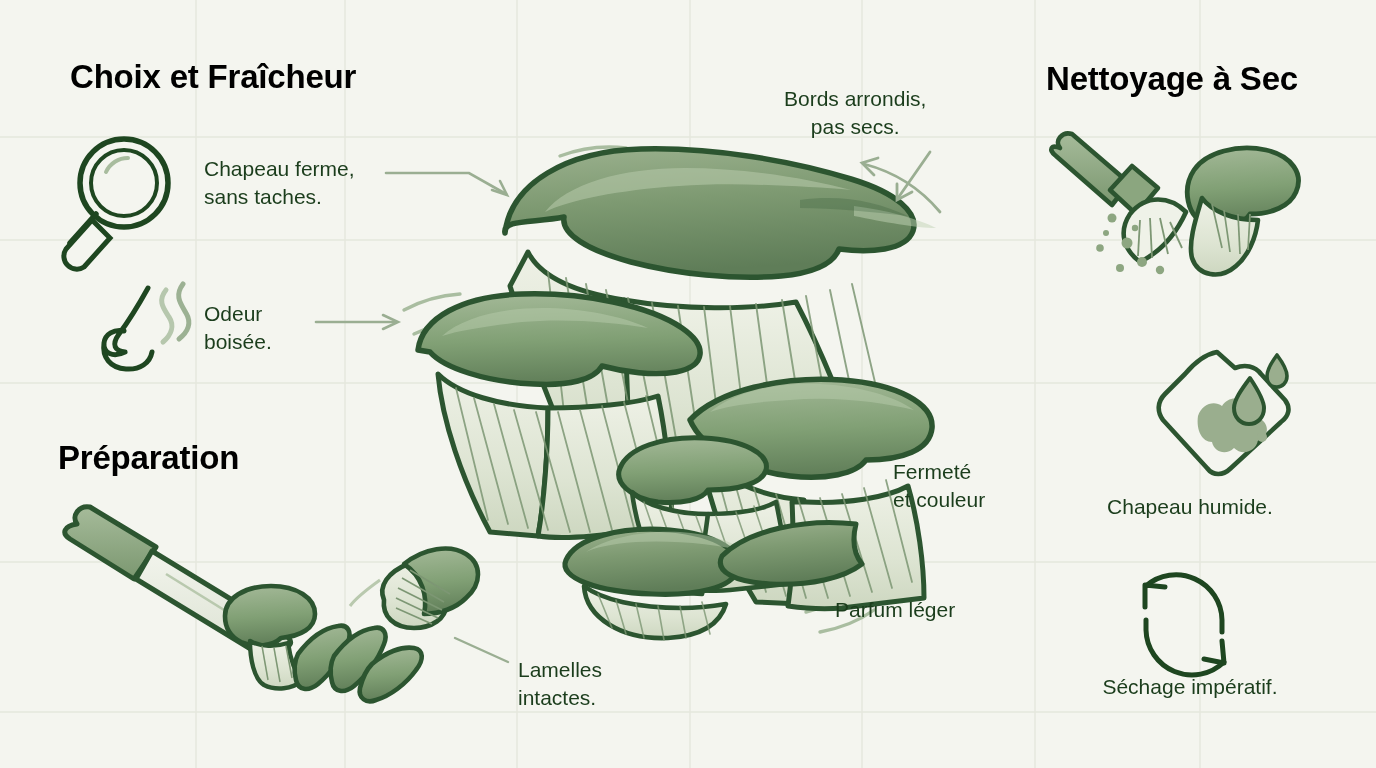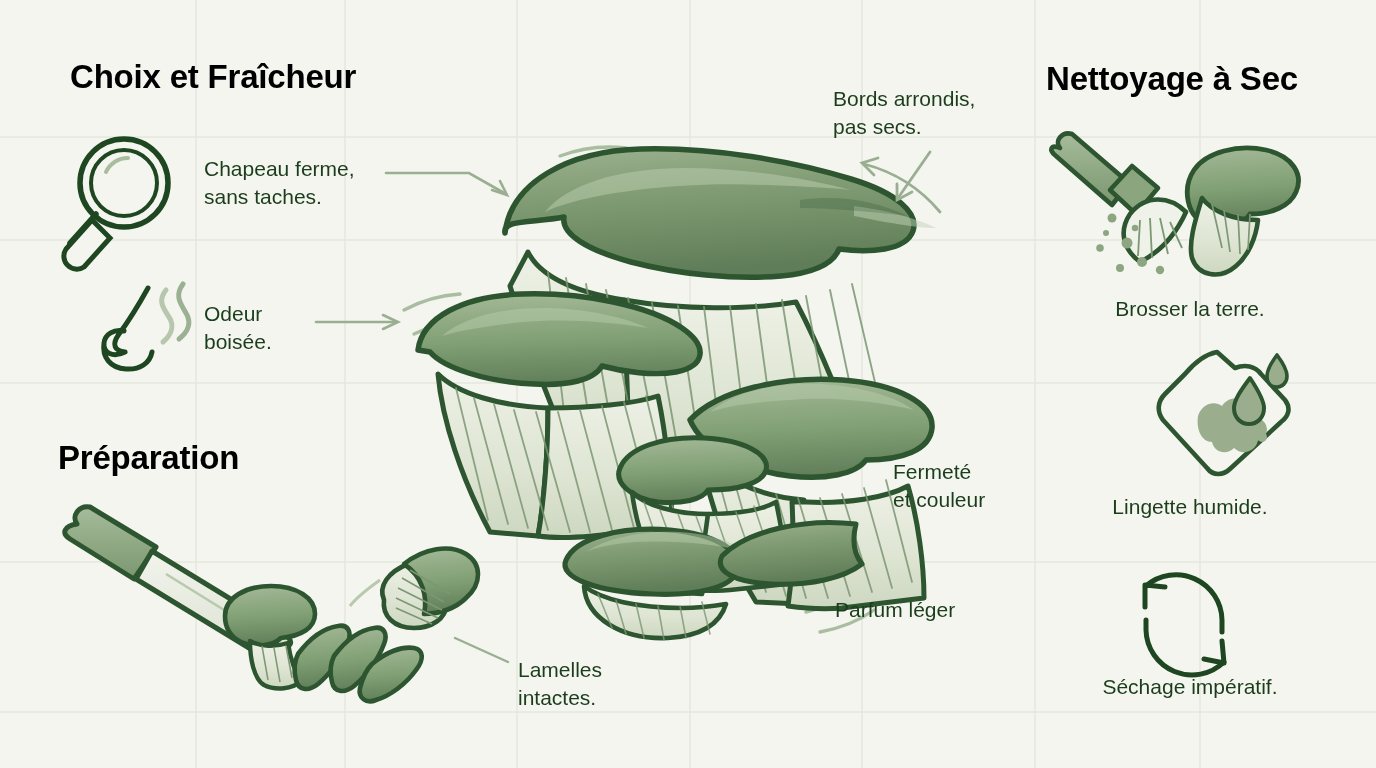--- a/index.html
+++ b/index.html
@@ -367,29 +367,28 @@
 
   <div class="txt callout" style="left:204px;top:300px;">Odeur
 boisée.</div>
 
   <div class="txt section-title" style="left:58px;top:437px;">Préparation</div>
 
 
   <div class="txt callout" style="left:518px;top:648px;margin-top:8px;">Lamelles
 intactes.</div>
 
-  <div class="txt callout" style="left:833px;top:85px;">Bords arrondis,
+  <div class="txt callout" style="left:784px;top:85px;text-align:center;">Bords arrondis,
 pas secs.</div>
 
   <div class="txt callout" style="left:893px;top:458px;">Fermeté
 et couleur</div>
 
   <div class="txt callout" style="left:835px;top:596px;">Parfum léger</div>
 
   <div class="txt section-title" style="left:1046px;top:58px;">Nettoyage à Sec</div>
 
-  <div class="txt caption" style="left:1035px;top:295px;width:310px;">Brosser la terre.</div>
-
-  <div class="txt caption" style="left:1035px;top:493px;width:310px;">Lingette humide.</div>
+
+  <div class="txt caption" style="left:1035px;top:493px;width:310px;">Chapeau humide.</div>
 
   <div class="txt caption" style="left:1035px;top:673px;width:310px;">Séchage impératif.</div>
 
 </div>
 
 </body></html>

